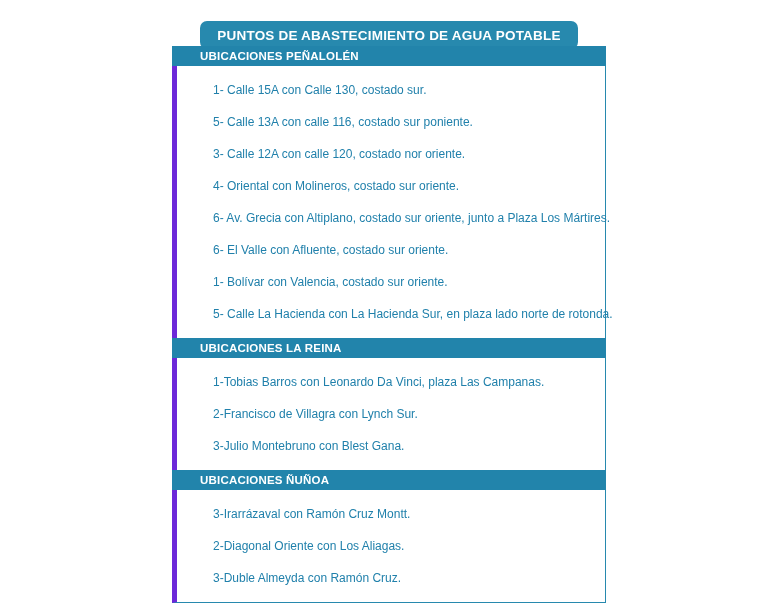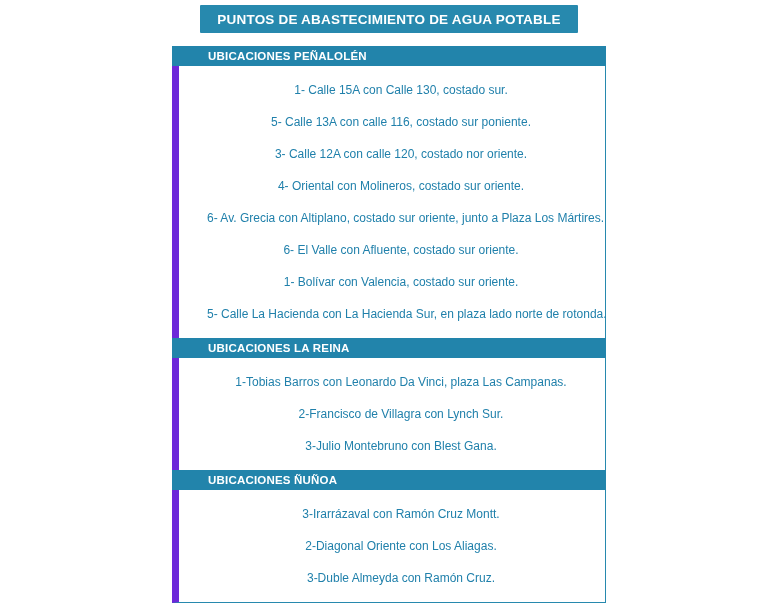--- a/index.html
+++ b/index.html
@@ -17,25 +17,25 @@
   .page {
     position: relative;
     width: 778px;
     height: 605px;
   }
 
   
   .title-bar {
     position: absolute;
     left: 200px;
-    top: 5px;
+    top: 21px;
     width: 378px;
     height: 28px;
     background: #2789ae;
-    border-radius: 1px;
+    border-radius: 7px;
     display: flex;
     align-items: center;
     justify-content: center;
     box-sizing: border-box;
   }
   .title-bar .title-text {
     color: #ffffff;
     font-size: 13.5px;
     font-weight: bold;
     letter-spacing: 0.2px;
@@ -53,37 +53,36 @@
   
   .section {
     position: relative;
   }
 
   .section-header {
     background: #2284ab;
     height: 20px;
     display: flex;
     align-items: center;
-    padding-left: 36px;
+    padding-left: 28px;
     box-sizing: border-box;
   }
   .section-header .section-title {
     color: #ffffff;
     font-size: 11.5px;
     font-weight: bold;
     letter-spacing: 0.2px;
     white-space: nowrap;
   }
 
   .section-body {
-    border-left: 7px solid #6d28d9;
+    border-left: 5px solid #6d28d9;
     border-right: 1px solid #2789ae;
     box-sizing: border-box;
-    padding: 8px 0 8px 8px;
-    text-align: center;
+    padding: 8px 0 8px 16px;
   }
   .section:last-child .section-body {
     border-bottom: 1px solid #2789ae;
   }
 
   .list-item {
     color: #2080ab;
     font-size: 12px;
     line-height: 16px;
     padding: 8px 10px 8px 20px;

